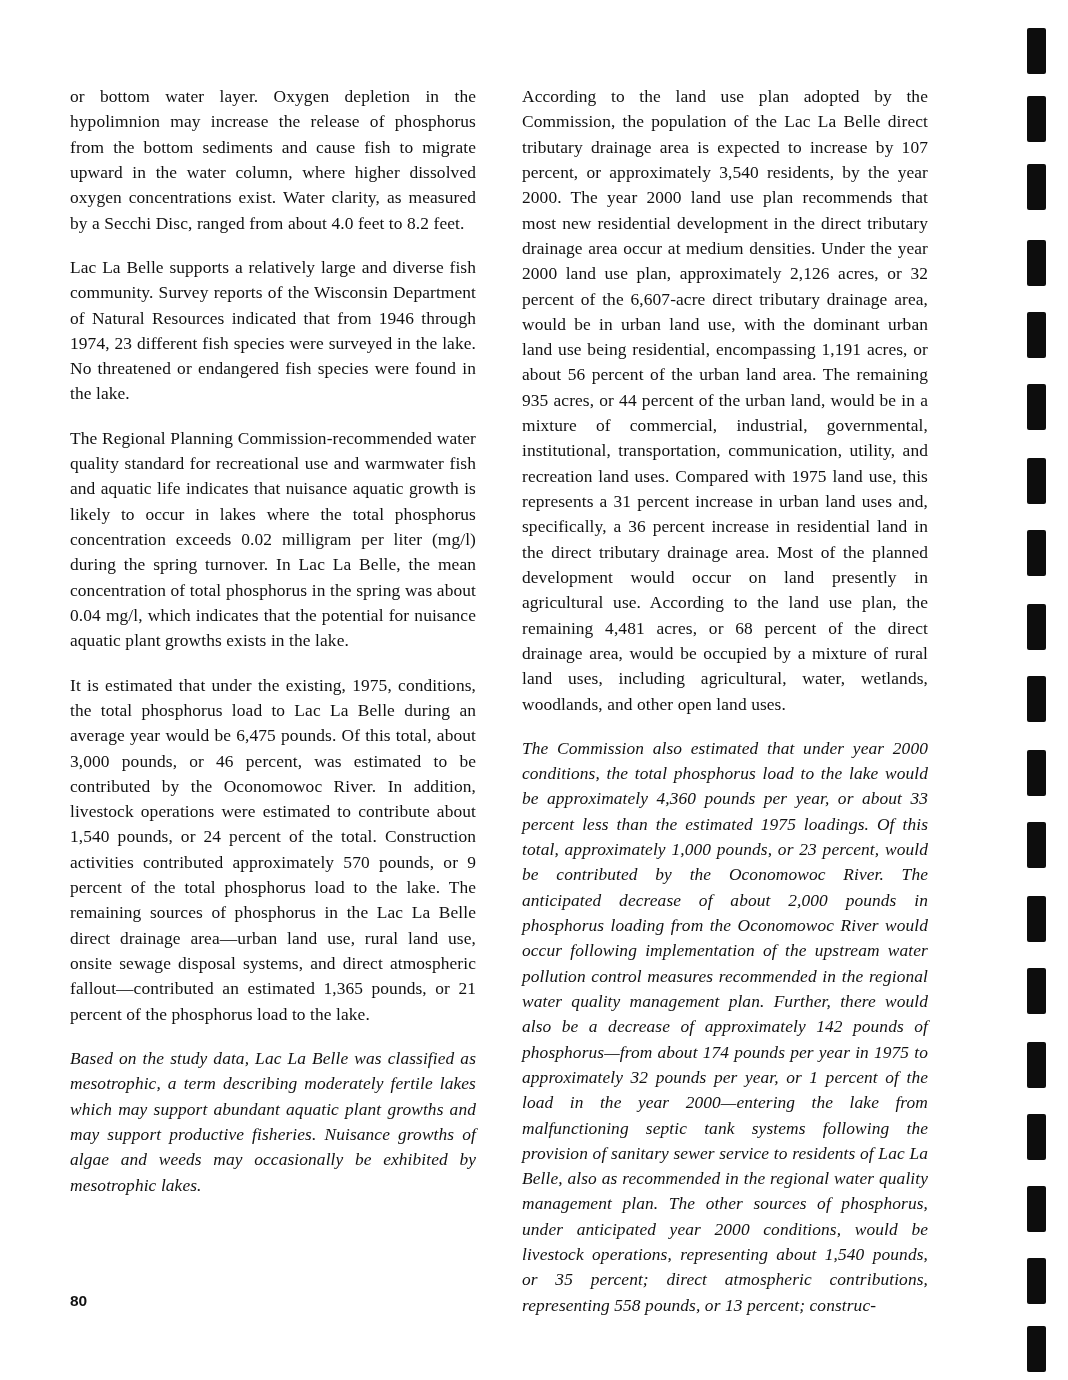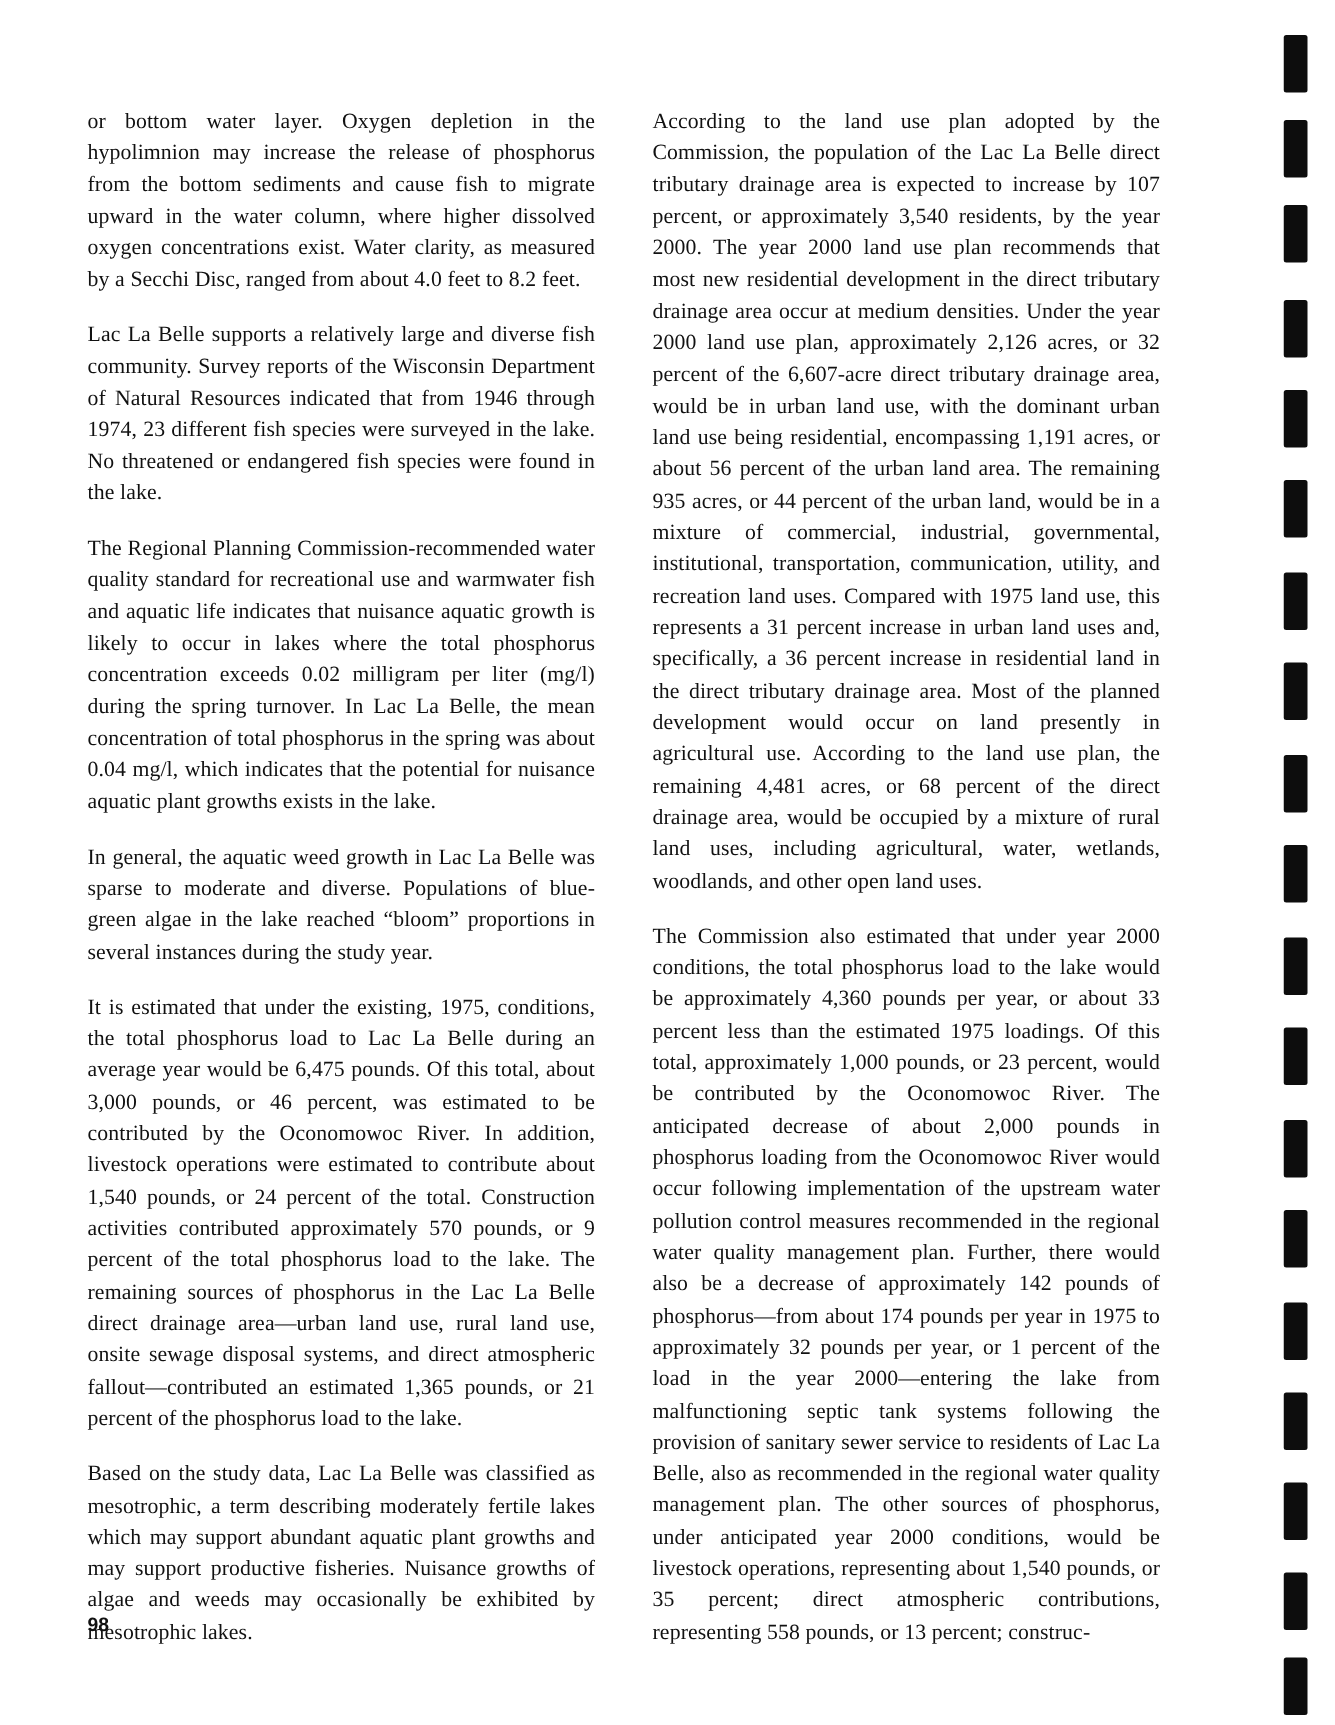--- a/index.html
+++ b/index.html
@@ -45,20 +45,21 @@
     margin: 0 0 19px 0;
     font-size: 17.4px;
     line-height: 1.455;
     text-align: justify;
     text-justify: inter-word;
     color: #111111;
     letter-spacing: 0.1px;
   }
   .column p:last-child {
     margin-bottom: 16px;
+    font-style: italic;
   }
   .page-number {
     position: absolute;
     left: 70px;
     top: 1292px;
     font-size: 15.5px;
     font-weight: bold;
     font-family: "Liberation Sans", sans-serif;
     color: #111111;
   }
@@ -89,27 +90,26 @@
     <div class="binding-mark" style="top:1258px"></div>
     <div class="binding-mark" style="top:1326px"></div>
   </div>
 
   <div class="content">
 
     <div class="column">
       <p>or bottom water layer. Oxygen depletion in the hypolimnion may increase the release of phosphorus from the bottom sediments and cause fish to migrate upward in the water column, where higher dissolved oxygen concentrations exist. Water clarity, as measured by a Secchi Disc, ranged from about 4.0 feet to 8.2 feet.</p>
       <p>Lac La Belle supports a relatively large and diverse fish community. Survey reports of the Wisconsin Department of Natural Resources indicated that from 1946 through 1974, 23 different fish species were surveyed in the lake. No threatened or endangered fish species were found in the lake.</p>
       <p>The Regional Planning Commission-recommended water quality standard for recreational use and warmwater fish and aquatic life indicates that nuisance aquatic growth is likely to occur in lakes where the total phosphorus concentration exceeds 0.02 milligram per liter (mg/l) during the spring turnover. In Lac La Belle, the mean concentration of total phosphorus in the spring was about 0.04 mg/l, which indicates that the potential for nuisance aquatic plant growths exists in the lake.</p>
-      <p>In general, the aquatic weed growth in Lac La Belle was sparse to moderate and diverse. Populations of blue-green algae in the lake reached “bloom” proportions in several instances during the study year.</p>
       <p>It is estimated that under the existing, 1975, conditions, the total phosphorus load to Lac La Belle during an average year would be 6,475 pounds. Of this total, about 3,000 pounds, or 46 percent, was estimated to be contributed by the Oconomowoc River. In addition, livestock operations were estimated to contribute about 1,540 pounds, or 24 percent of the total. Construction activities contributed approximately 570 pounds, or 9 percent of the total phosphorus load to the lake. The remaining sources of phosphorus in the Lac La Belle direct drainage area—urban land use, rural land use, onsite sewage disposal systems, and direct atmospheric fallout—contributed an estimated 1,365 pounds, or 21 percent of the phosphorus load to the lake.</p>
       <p>Based on the study data, Lac La Belle was classified as mesotrophic, a term describing moderately fertile lakes which may support abundant aquatic plant growths and may support productive fisheries. Nuisance growths of algae and weeds may occasionally be exhibited by mesotrophic lakes.</p>
     </div>
 
     <div class="column">
       <p>According to the land use plan adopted by the Commission, the population of the Lac La Belle direct tributary drainage area is expected to increase by 107 percent, or approximately 3,540 residents, by the year 2000. The year 2000 land use plan recommends that most new residential development in the direct tributary drainage area occur at medium densities. Under the year 2000 land use plan, approximately 2,126 acres, or 32 percent of the 6,607-acre direct tributary drainage area, would be in urban land use, with the dominant urban land use being residential, encompassing 1,191 acres, or about 56 percent of the urban land area. The remaining 935 acres, or 44 percent of the urban land, would be in a mixture of commercial, industrial, governmental, institutional, transportation, communication, utility, and recreation land uses. Compared with 1975 land use, this represents a 31 percent increase in urban land uses and, specifically, a 36 percent increase in residential land in the direct tributary drainage area. Most of the planned development would occur on land presently in agricultural use. According to the land use plan, the remaining 4,481 acres, or 68 percent of the direct drainage area, would be occupied by a mixture of rural land uses, including agricultural, water, wetlands, woodlands, and other open land uses.</p>
       <p>The Commission also estimated that under year 2000 conditions, the total phosphorus load to the lake would be approximately 4,360 pounds per year, or about 33 percent less than the estimated 1975 loadings. Of this total, approximately 1,000 pounds, or 23 percent, would be contributed by the Oconomowoc River. The anticipated decrease of about 2,000 pounds in phosphorus loading from the Oconomowoc River would occur following implementation of the upstream water pollution control measures recommended in the regional water quality management plan. Further, there would also be a decrease of approximately 142 pounds of phosphorus—from about 174 pounds per year in 1975 to approximately 32 pounds per year, or 1 percent of the load in the year 2000—entering the lake from malfunctioning septic tank systems following the provision of sanitary sewer service to residents of Lac La Belle, also as recommended in the regional water quality management plan. The other sources of phosphorus, under anticipated year 2000 conditions, would be livestock operations, representing about 1,540 pounds, or 35 percent; direct atmospheric contributions, representing 558 pounds, or 13 percent; construc-</p>
     </div>
 
   </div>
 
-  <div class="page-number">98</div>
+  <div class="page-number">80</div>
 
 </div>
 
 </body></html>

